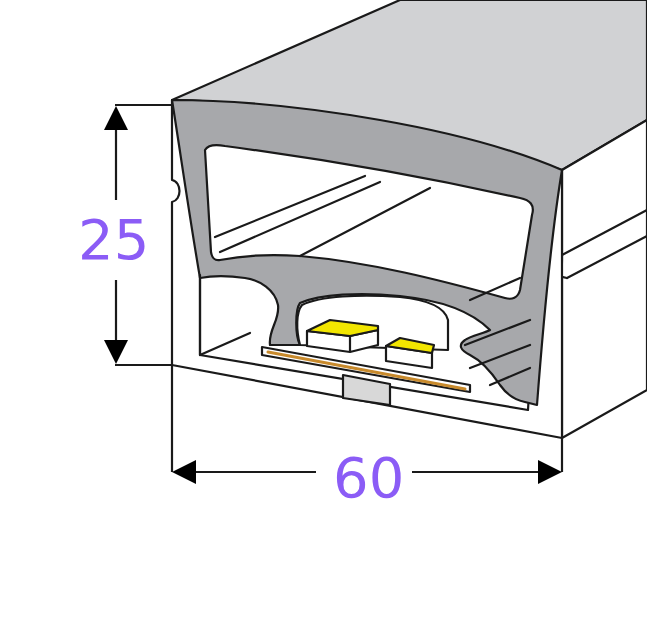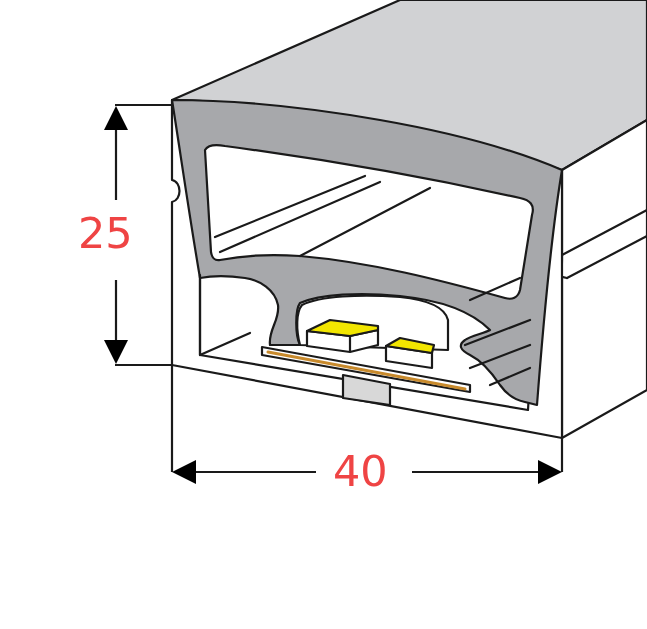--- a/index.html
+++ b/index.html
@@ -1,22 +1,22 @@
 <!DOCTYPE html>
 <html><head>
 <meta charset="utf-8">
 <style>
   html, body { margin: 0; padding: 0; background: #ffffff; }
   body { width: 647px; height: 629px; overflow: hidden; position: relative; }
   #diagram { position: absolute; left: 0; top: 0; width: 647px; height: 629px; }
   .dim-label {
     position: absolute;
     font-family: "DejaVu Sans", sans-serif;
-    font-size: 43px;
-    color: #ef4444;
+    font-size: 56px;
+    color: #8b5cf6;
     line-height: 1;
     background: #ffffff;
   }
   #dim-height-label { left: 78px; top: 212px; }
   #dim-width-label { left: 327px; top: 450px; padding: 0 6px; }
 </style>
 </head>
 <body>
 
 <svg id="diagram" viewBox="0 0 647 629" xmlns="http://www.w3.org/2000/svg">
@@ -87,13 +87,13 @@
     <line x1="562" y1="438" x2="562" y2="472"></line>
 
     <line x1="192" y1="472" x2="316" y2="472"></line>
     <line x1="412" y1="472" x2="542" y2="472"></line>
     <polygon points="172,472 196,460 196,484" stroke="none"></polygon>
     <polygon points="562,472 538,460 538,484" stroke="none"></polygon>
   </g>
 </svg>
 
 <div id="dim-height-label" class="dim-label">25</div>
-<div id="dim-width-label" class="dim-label">40</div>
+<div id="dim-width-label" class="dim-label">60</div>
 
 </body></html>

